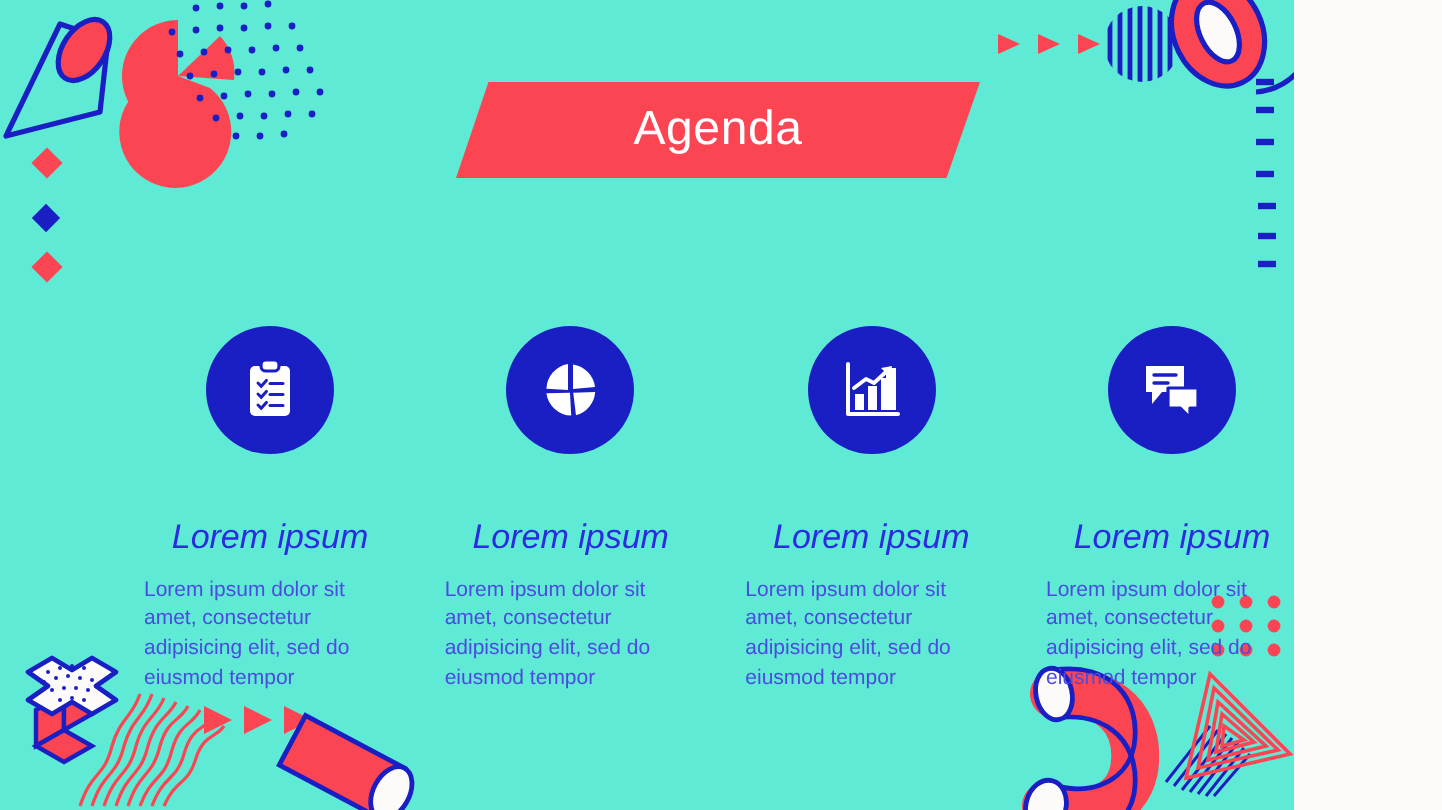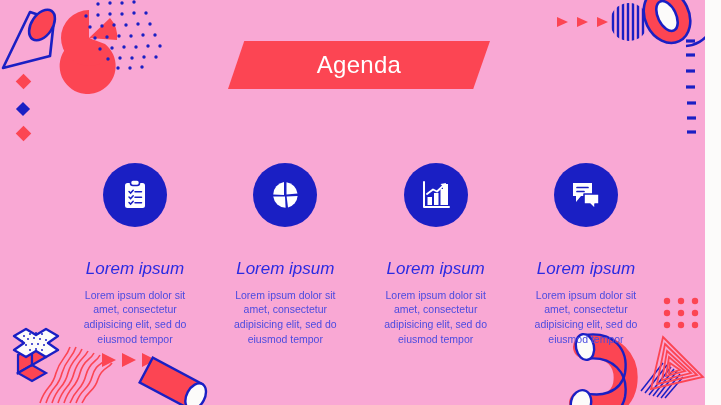--- a/index.html
+++ b/index.html
@@ -8,23 +8,23 @@
   }
   body {
     width: 721px;
     height: 405px;
     overflow: hidden;
     background: #fcfbfa;
     font-family: "Liberation Sans", sans-serif;
   }
   #slide {
     position: relative;
-    width: 705px;
+    width: 647px;
     height: 405px;
-    background: #f9a8d4;
+    background: #5eead4;
     overflow: hidden;
   }
 
   
   .deco-layer {
     position: absolute;
     inset: 0;
     pointer-events: none;
   }
   .deco {
@@ -88,21 +88,20 @@
     font-weight: 400;
     color: #2b2be2;
     line-height: 1.15;
     white-space: nowrap;
   }
   .col-body {
     margin-top: 9px;
     font-size: 10.5px;
     line-height: 1.42;
     color: #4b4be0;
-    text-align: center;
     width: 126px;
   }
 </style>
 </head>
 <body>
 
 <div id="slide">
 
   <div class="deco-layer">
 

